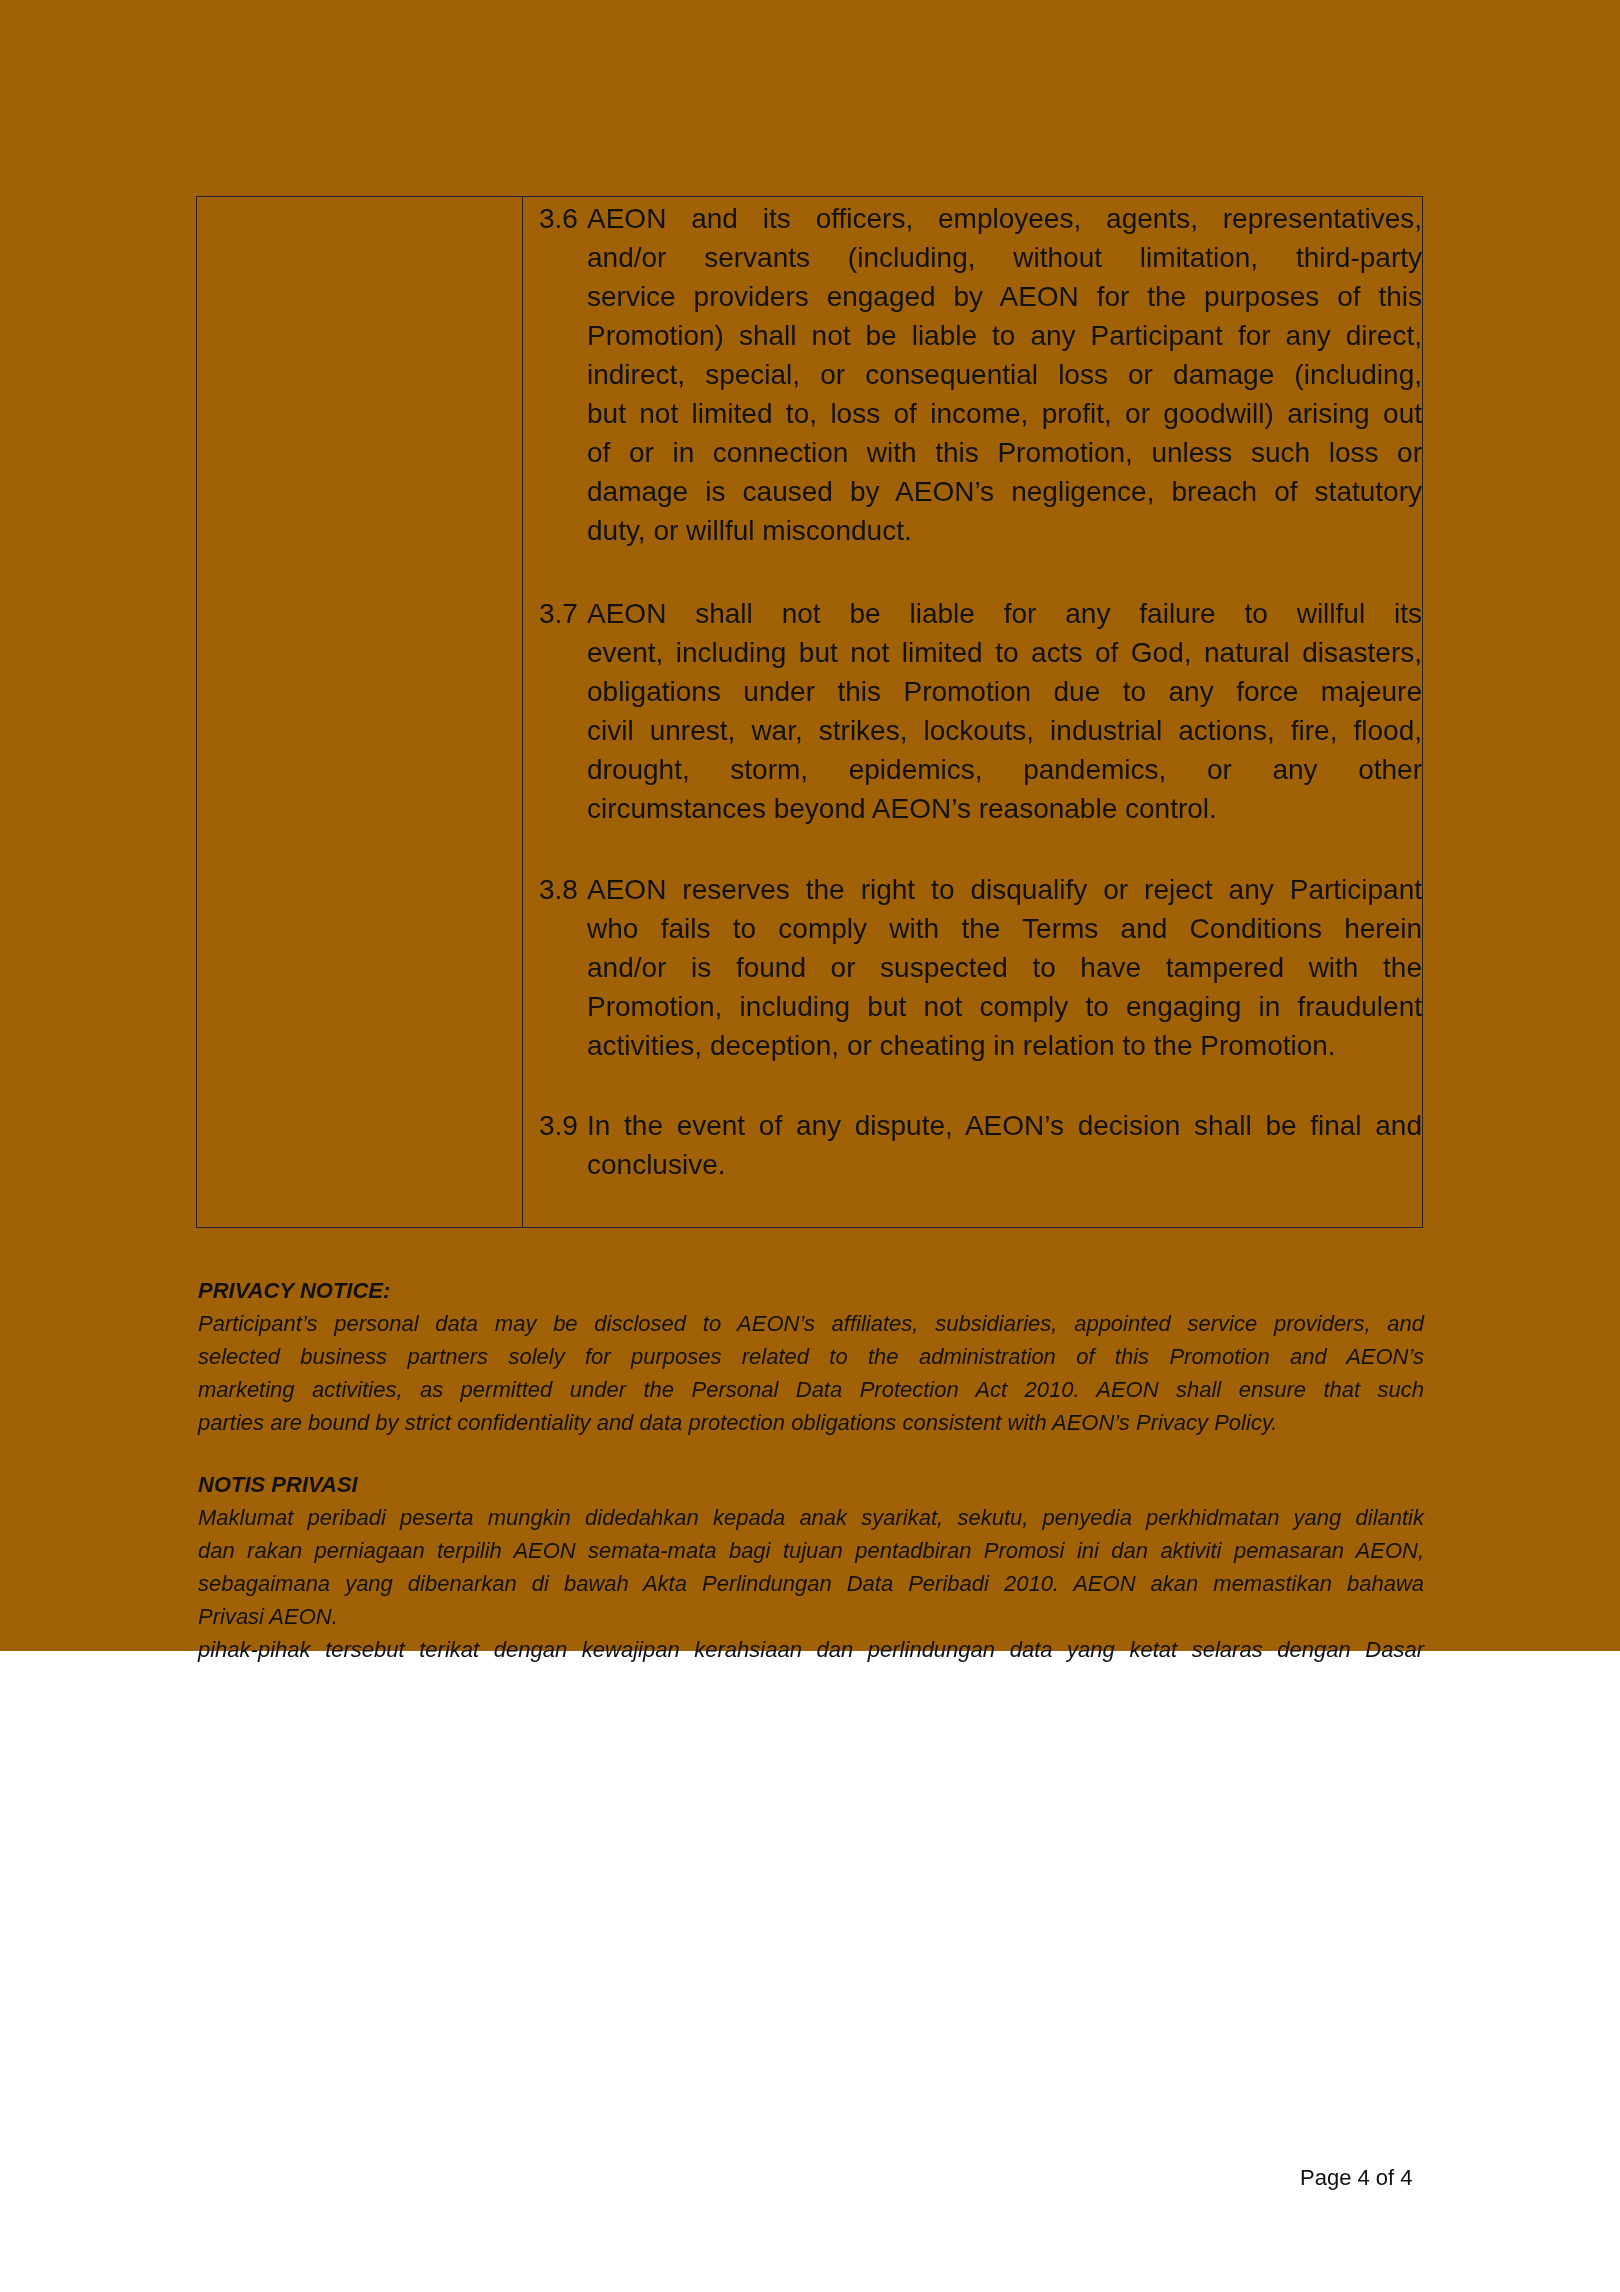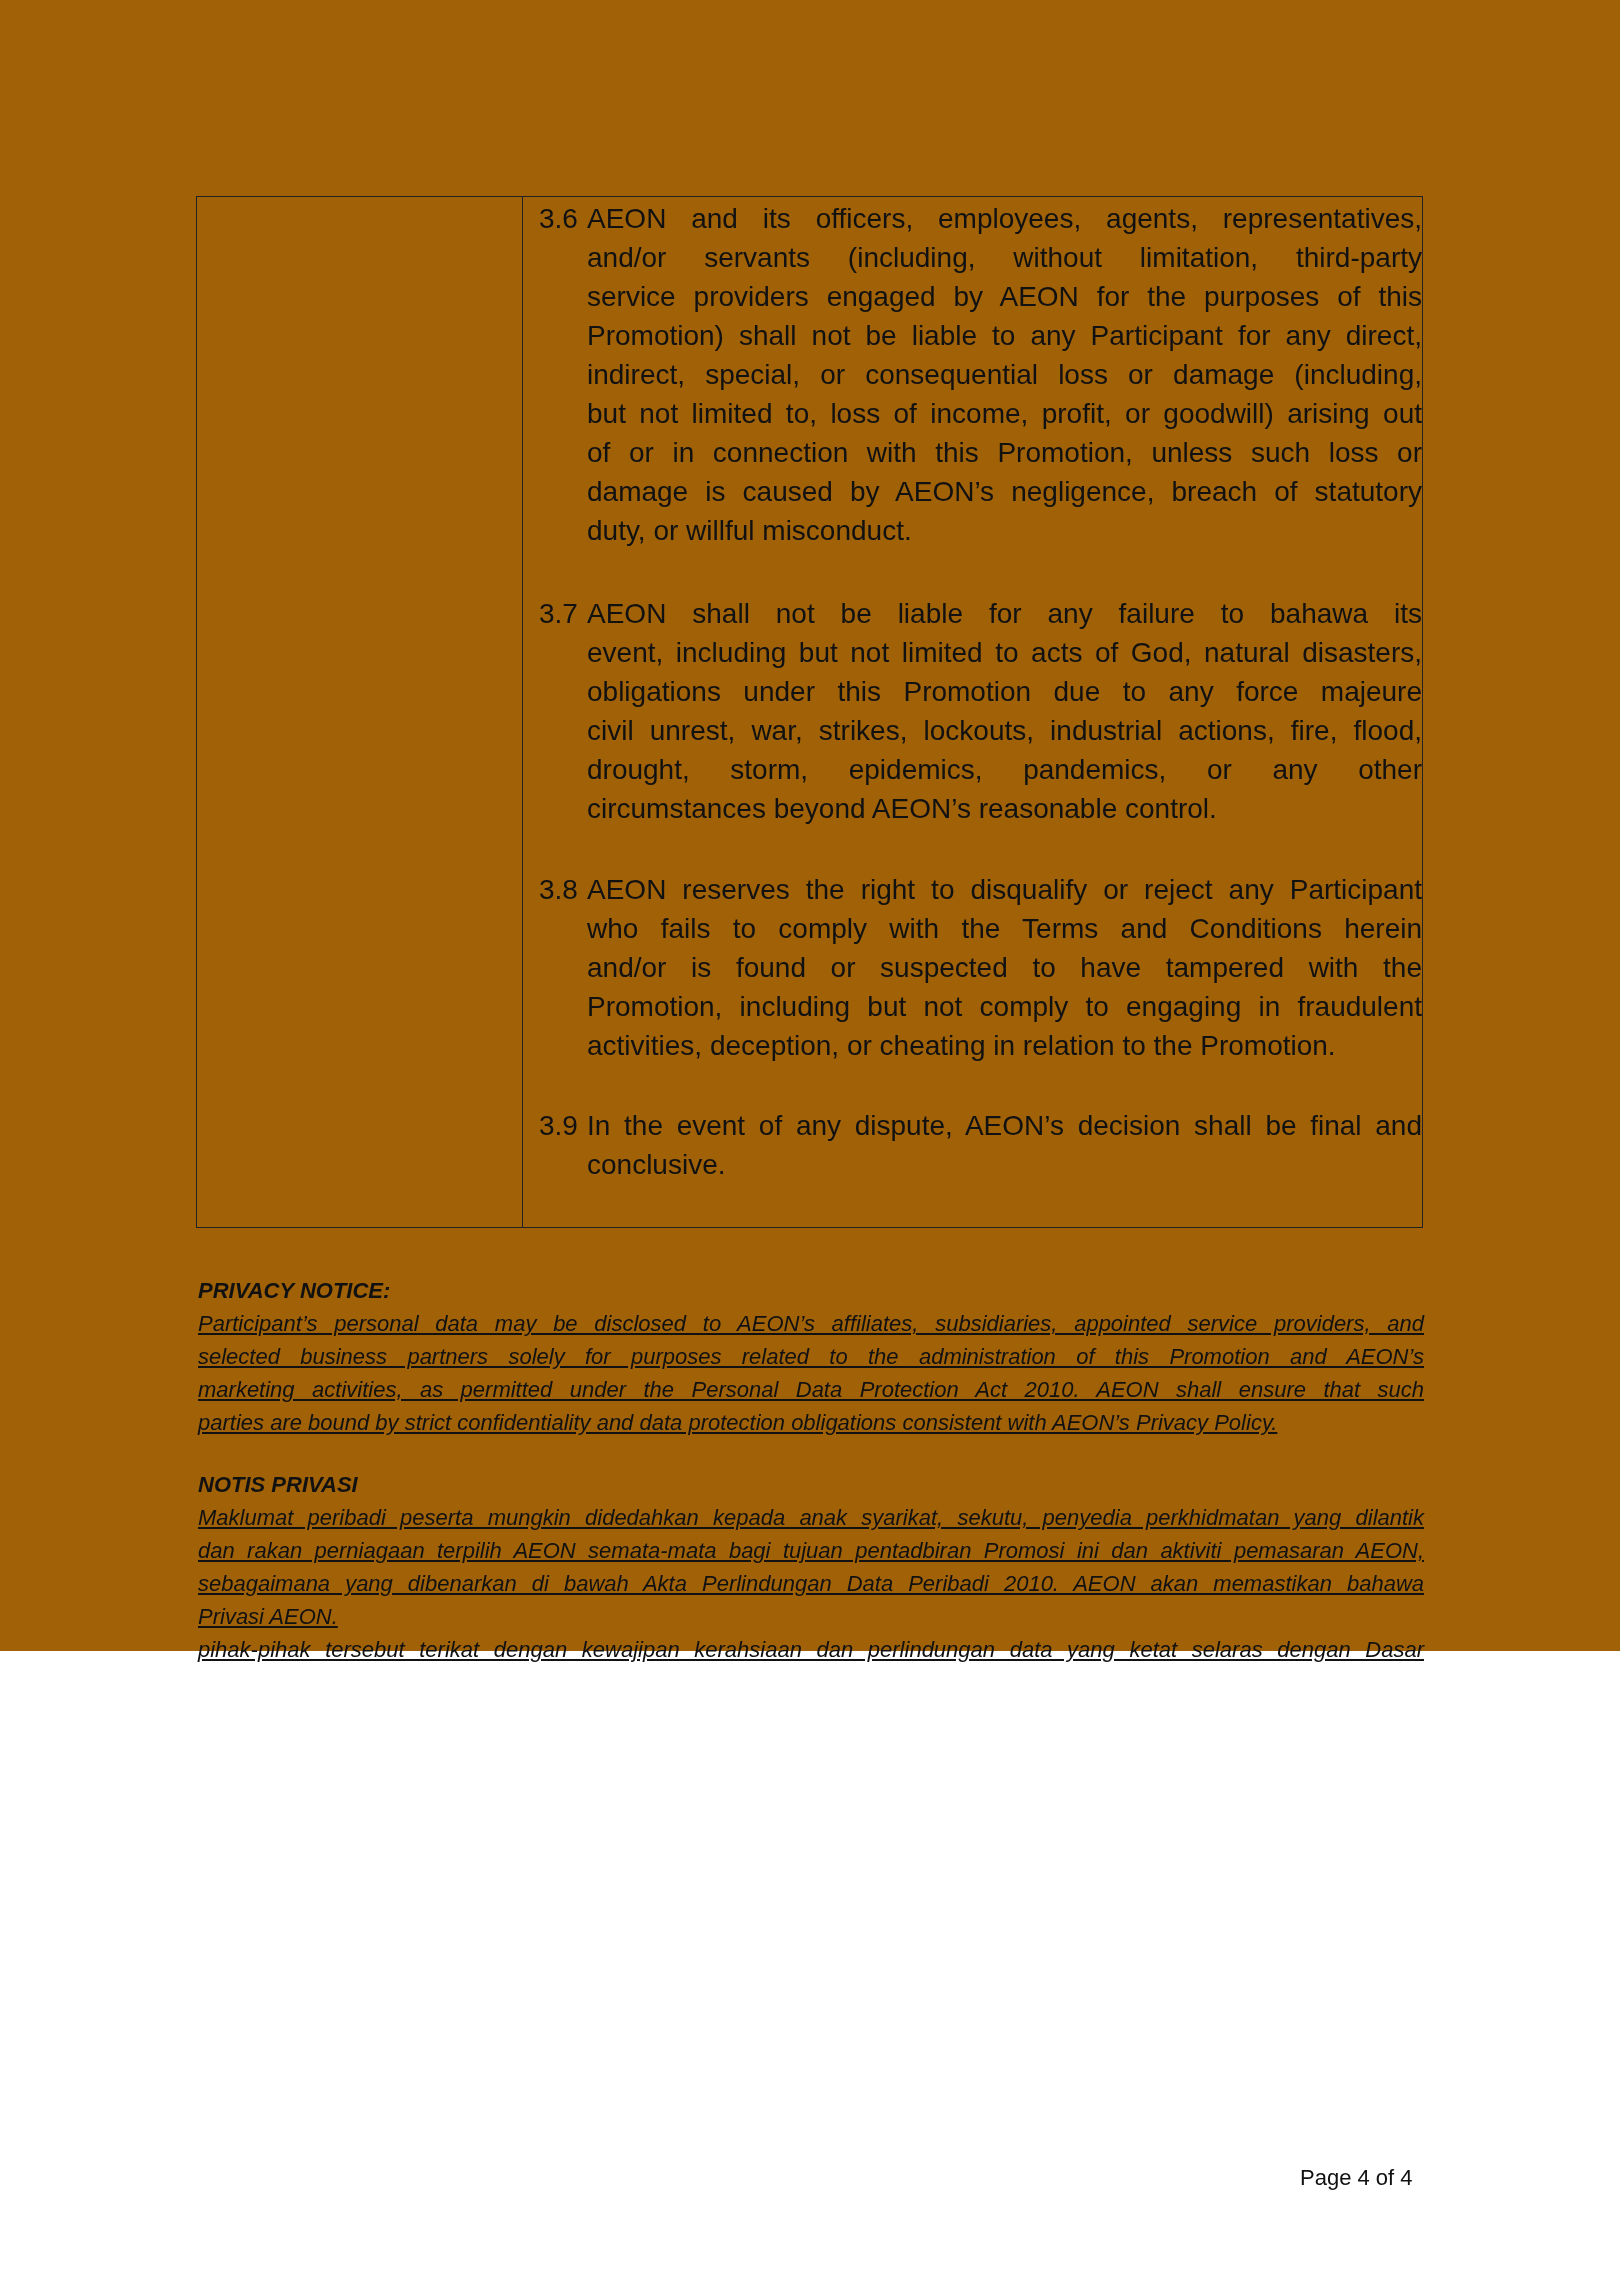--- a/index.html
+++ b/index.html
@@ -34,21 +34,21 @@
     text-align: justify; text-align-last: justify;
   }
   .line.last { text-align-last: left; text-align: left; }
 
   
   .notice {
     position: absolute; left: 198px; width: 1226px;
     font-size: 22px; line-height: 33px; font-style: italic;
   }
   .notice-title { font-weight: bold; display: block; height: 33px; margin-top: 16px; }
-  .notice .line { height: 33px; text-decoration: underline; }
+  .notice .line { height: 33px; }
 
   .page-number {
     position: absolute; left: 1300px; top: 2164px;
     font-size: 22px; line-height: 27px; white-space: nowrap;
   }
 </style>
 </head>
 <body>
 
 <div class="page">
@@ -69,21 +69,21 @@
           <span class="line">but not limited to, loss of income, profit, or goodwill) arising out</span>
           <span class="line">of or in connection with this Promotion, unless such loss or</span>
           <span class="line">damage is caused by AEON’s negligence, breach of statutory</span>
           <span class="line last">duty, or willful misconduct.</span>
         </div>
       </div>
 
       <div class="clause" style="top: 397px;">
         <span class="clause-num">3.7</span>
         <div class="clause-lines">
-          <span class="line">AEON shall not be liable for any failure to bahawa its</span>
+          <span class="line">AEON shall not be liable for any failure to willful its</span>
           <span class="line">event, including but not limited to acts of God, natural disasters,</span>
           <span class="line">obligations under this Promotion due to any force majeure</span>
           <span class="line">civil unrest, war, strikes, lockouts, industrial actions, fire, flood,</span>
           <span class="line">drought, storm, epidemics, pandemics, or any other</span>
           <span class="line last">circumstances beyond AEON’s reasonable control.</span>
         </div>
       </div>
 
       <div class="clause" style="top: 673px;">
         <span class="clause-num">3.8</span>

